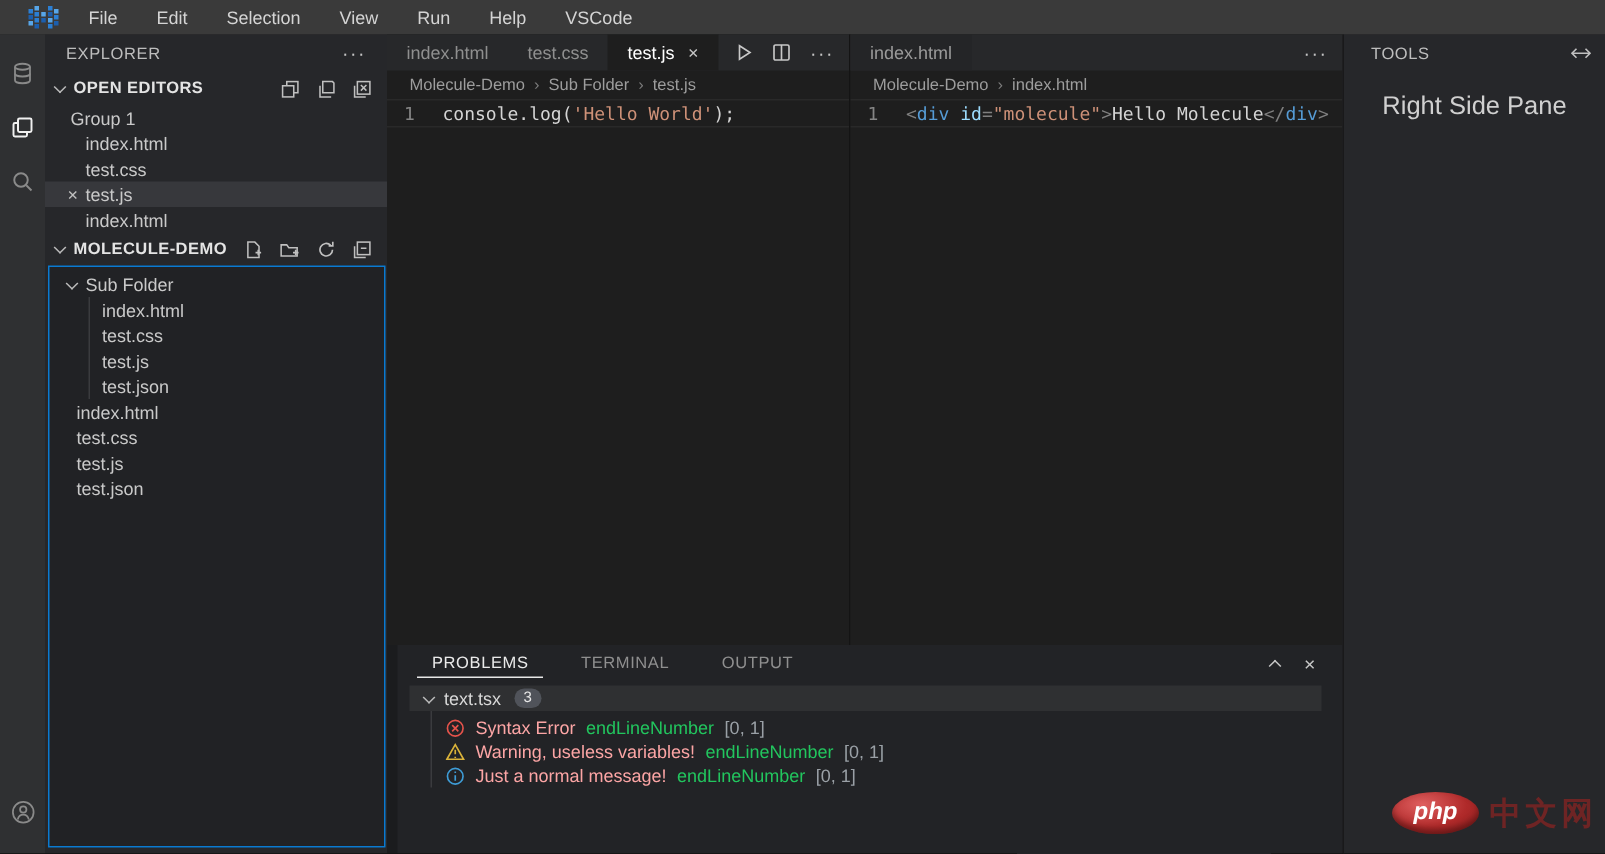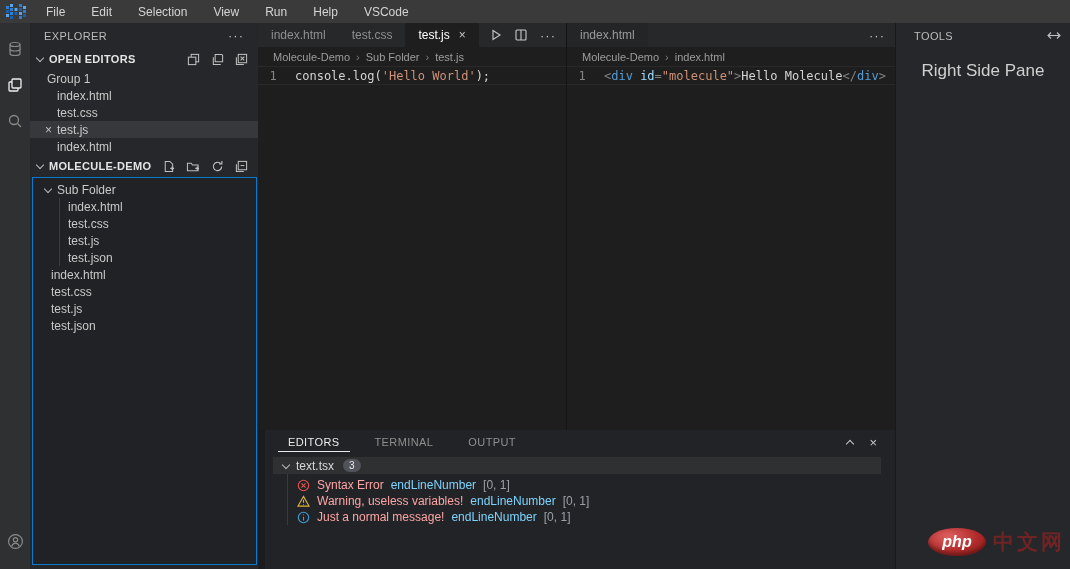--- a/index.html
+++ b/index.html
@@ -4,21 +4,21 @@
 <style>
   * { margin:0; padding:0; box-sizing:border-box; }
   html,body { background:#111; }
   #app {
     width:1070px; height:569px; position:relative; overflow:hidden;
     background:#1e1e1e; color:#ccc;
     font-family:"Liberation Sans", sans-serif;
     display:flex; flex-direction:column;
   }
   
-  .menubar { height:23px; background:#3a3a3a; display:flex; align-items:center; padding-left:5px; flex:none; }
+  .menubar { height:23px; background:#3a3a3a; display:flex; align-items:center; padding-left:18px; flex:none; }
   .logo { width:22px; height:17px; margin-right:6px; flex:none; }
   .menu-item { padding:0 13px; font-size:12px; color:#d4d4d4; cursor:default; }
   
   .body { flex:1; display:flex; min-height:0; }
   .activitybar { width:30px; background:#2f3032; display:flex; flex-direction:column; align-items:center; padding-top:8px; flex:none; }
   .ab-icon { width:30px; height:36px; display:flex; align-items:center; justify-content:center; color:#8a8a8a; }
   .ab-icon.active { color:#f0f0f0; }
   .ab-bottom { margin-top:auto; margin-bottom:10px; }
   
   .sidebar { width:228px; background:#26272a; display:flex; flex-direction:column; flex:none; font-size:12px; }
@@ -68,21 +68,21 @@
   .panel-tab.active::after { content:""; position:absolute; left:2px; right:2px; bottom:2px; height:1px; background:#e8e8e8; }
   .panel-actions { margin-left:auto; display:flex; align-items:center; gap:16px; padding-right:18px; color:#c8c8c8; }
   .chev-up { transform:rotate(135deg); margin-top:3px; }
   .panel-close { font-size:13px; }
   .problem-group { height:17px; flex:none; margin:3px 14px 0 8px; background:#2f3032; display:flex; align-items:center; padding-left:8px; font-size:12px; color:#d8d8d8; }
   .problem-group .chev { margin:0 7px 2px 2px; color:#bbb; }
   .badge { margin-left:9px; background:#50535a; color:#e8e8e8; border-radius:8px; font-size:10px; padding:0 6px; height:13px; line-height:13px; }
   .problem-list { margin-left:22px; border-left:1px solid #3a3b3e; padding-top:3px; }
   .problem-row { height:16px; display:flex; align-items:center; padding-left:9px; font-size:12px; }
   .sev-icon { width:13px; height:13px; flex:none; margin-right:7px; }
-  .msg { color:#fca5a5; margin-right:7px; } .src { color:#7dd3fc; margin-right:7px; } .rng { color:#9aa0a6; }
+  .msg { color:#fca5a5; margin-right:7px; } .src { color:#22c55e; margin-right:7px; } .rng { color:#9aa0a6; }
   
   .rightpane { width:175px; flex:none; background:#26272a; display:flex; flex-direction:column; border-left:1px solid #19191a; }
   .rp-header { height:25px; flex:none; display:flex; align-items:center; justify-content:space-between; padding:0 9px 0 18px; font-size:11px; color:#bdbdbd; letter-spacing:.4px; }
   .rp-content { margin-top:13px; text-align:center; font-size:17px; color:#d0d0d0; }
   
   .watermark { position:absolute; right:5px; bottom:13px; display:flex; align-items:center; gap:7px; }
   .php-ellipse { width:58px; height:28px; border-radius:50%; background:radial-gradient(ellipse at 35% 30%, #df5f5f, #b02a2a 55%, #8c1c1c); color:#fff; font-weight:bold; font-style:italic; font-size:16px; display:flex; align-items:center; justify-content:center; box-shadow:inset 0 -3px 4px rgba(0,0,0,.35); }
   .php-cn { font-size:21px; font-weight:bold; color:#6e2424; letter-spacing:3px; }
   svg { display:block; }
 </style>
@@ -304,21 +304,21 @@
           <div class="code-line">
             <span class="lnum">1</span>
             <span class="code"><span class="tk-punct">&lt;</span><span class="tk-tag">div</span><span class="tk-attr"> id</span><span class="tk-punct">=</span><span class="tk-string">"molecule"</span><span class="tk-punct">&gt;</span><span class="tk-plain">Hello Molecule</span><span class="tk-punct">&lt;/</span><span class="tk-tag">div</span><span class="tk-punct">&gt;</span></span>
           </div>
         </div>
       </div>
 
       <div class="panel-area">
         <div class="panel">
           <div class="panel-tabs">
-            <div class="panel-tab active">EDITORS</div>
+            <div class="panel-tab active">PROBLEMS</div>
             <div class="panel-tab">TERMINAL</div>
             <div class="panel-tab">OUTPUT</div>
             <div class="panel-actions">
               <span class="chev chev-up"></span>
               <span class="panel-close">×</span>
             </div>
           </div>
           <div class="problem-group">
             <span class="chev"></span>
             <span>text.tsx</span>

